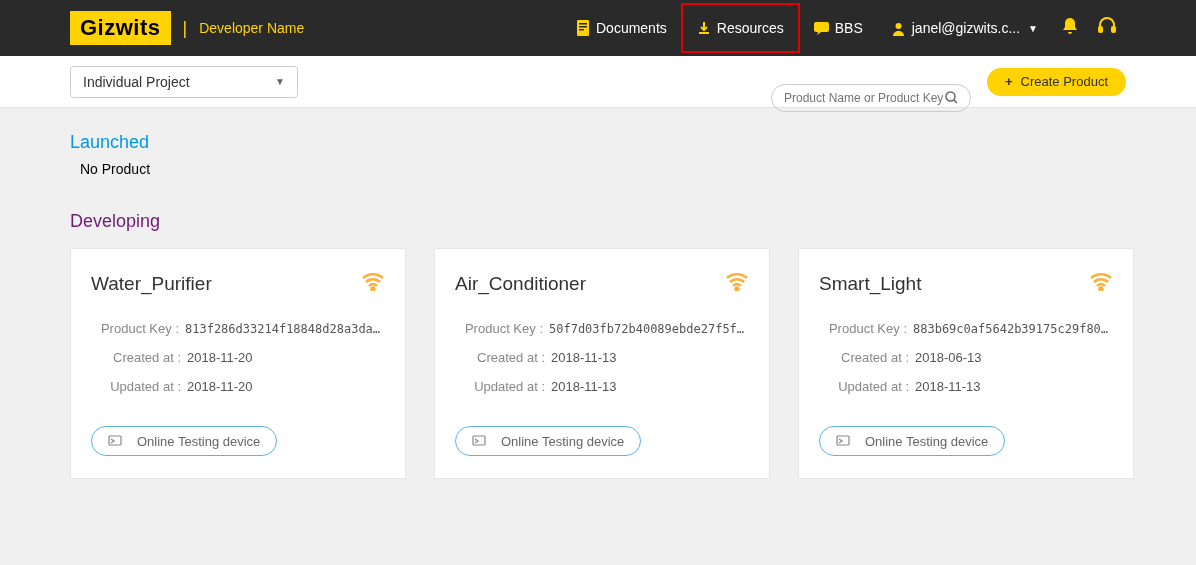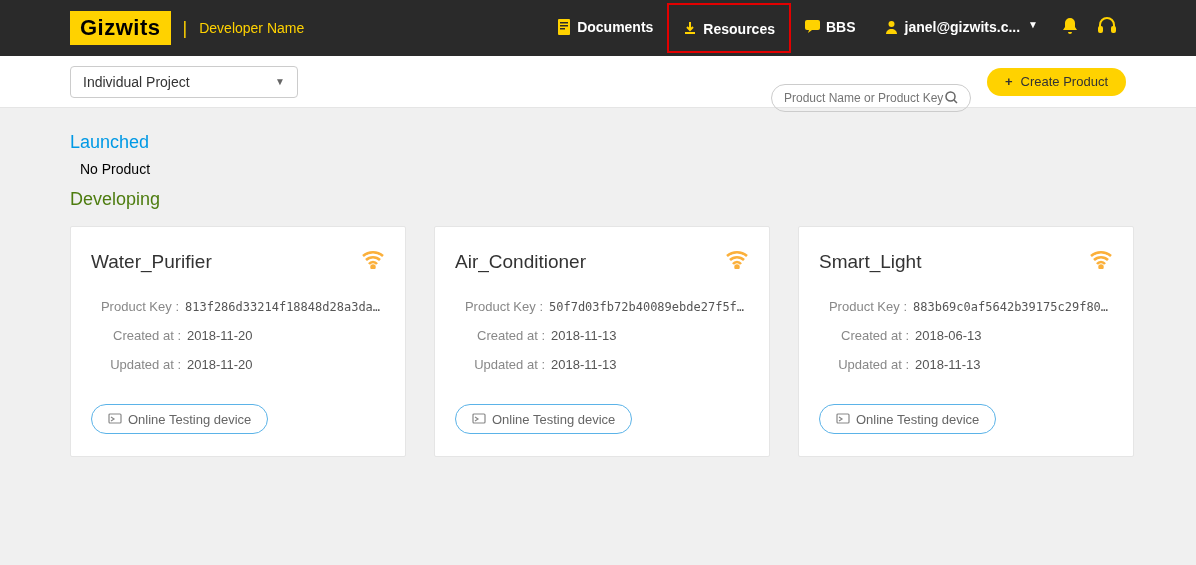--- a/index.html
+++ b/index.html
@@ -33,27 +33,26 @@
       font-size: 14px;
     }
     .nav-items {
       margin-left: auto;
       display: flex;
       align-items: center;
       gap: 0;
     }
     .nav-item {
       display: flex;
-      align-items: flex-start;
+      align-items: center;
       gap: 6px;
       padding: 16px 14px;
       cursor: pointer;
       font-size: 14px;
       height: 50px;
-      font-weight: bold;
     }
     .nav-item.highlighted {
       border: 2px solid #e30000;
     }
     .notif-icon, .support-icon {
       color: #ffd200;
       font-size: 18px;
       padding: 0 10px;
       cursor: pointer;
     }
@@ -118,22 +117,22 @@
     .content {
       padding: 24px 70px;
     }
     .section-heading {
       font-size: 18px;
       color: #0099e5;
       font-weight: normal;
       margin-bottom: 8px;
     }
     .section-heading.dark {
-      color: #4d7c0f;
-      margin-top: 12px;
+      color: #701a75;
+      margin-top: 34px;
       margin-bottom: 16px;
     }
     .no-product {
       color: #000000;
       font-size: 14px;
       margin-left: 10px;
       margin-top: 8px;
     }
     
     .cards {
@@ -193,21 +192,21 @@
       border: 1px solid #5bb3e8;
       color: #666;
       background: #fff;
       border-radius: 16px;
       height: 30px;
       padding: 0 16px;
       font-size: 13px;
       cursor: pointer;
       display: inline-flex;
       align-items: center;
-      gap: 6px;
+      gap: 15px;
     }
     .testing-btn svg { stroke: #888; }
 
     .user-icon { color: #ffd200; }
     .caret { font-size: 10px; margin-left: 2px; }
   </style>
 </head>
 <body>
 
 <div class="header">

